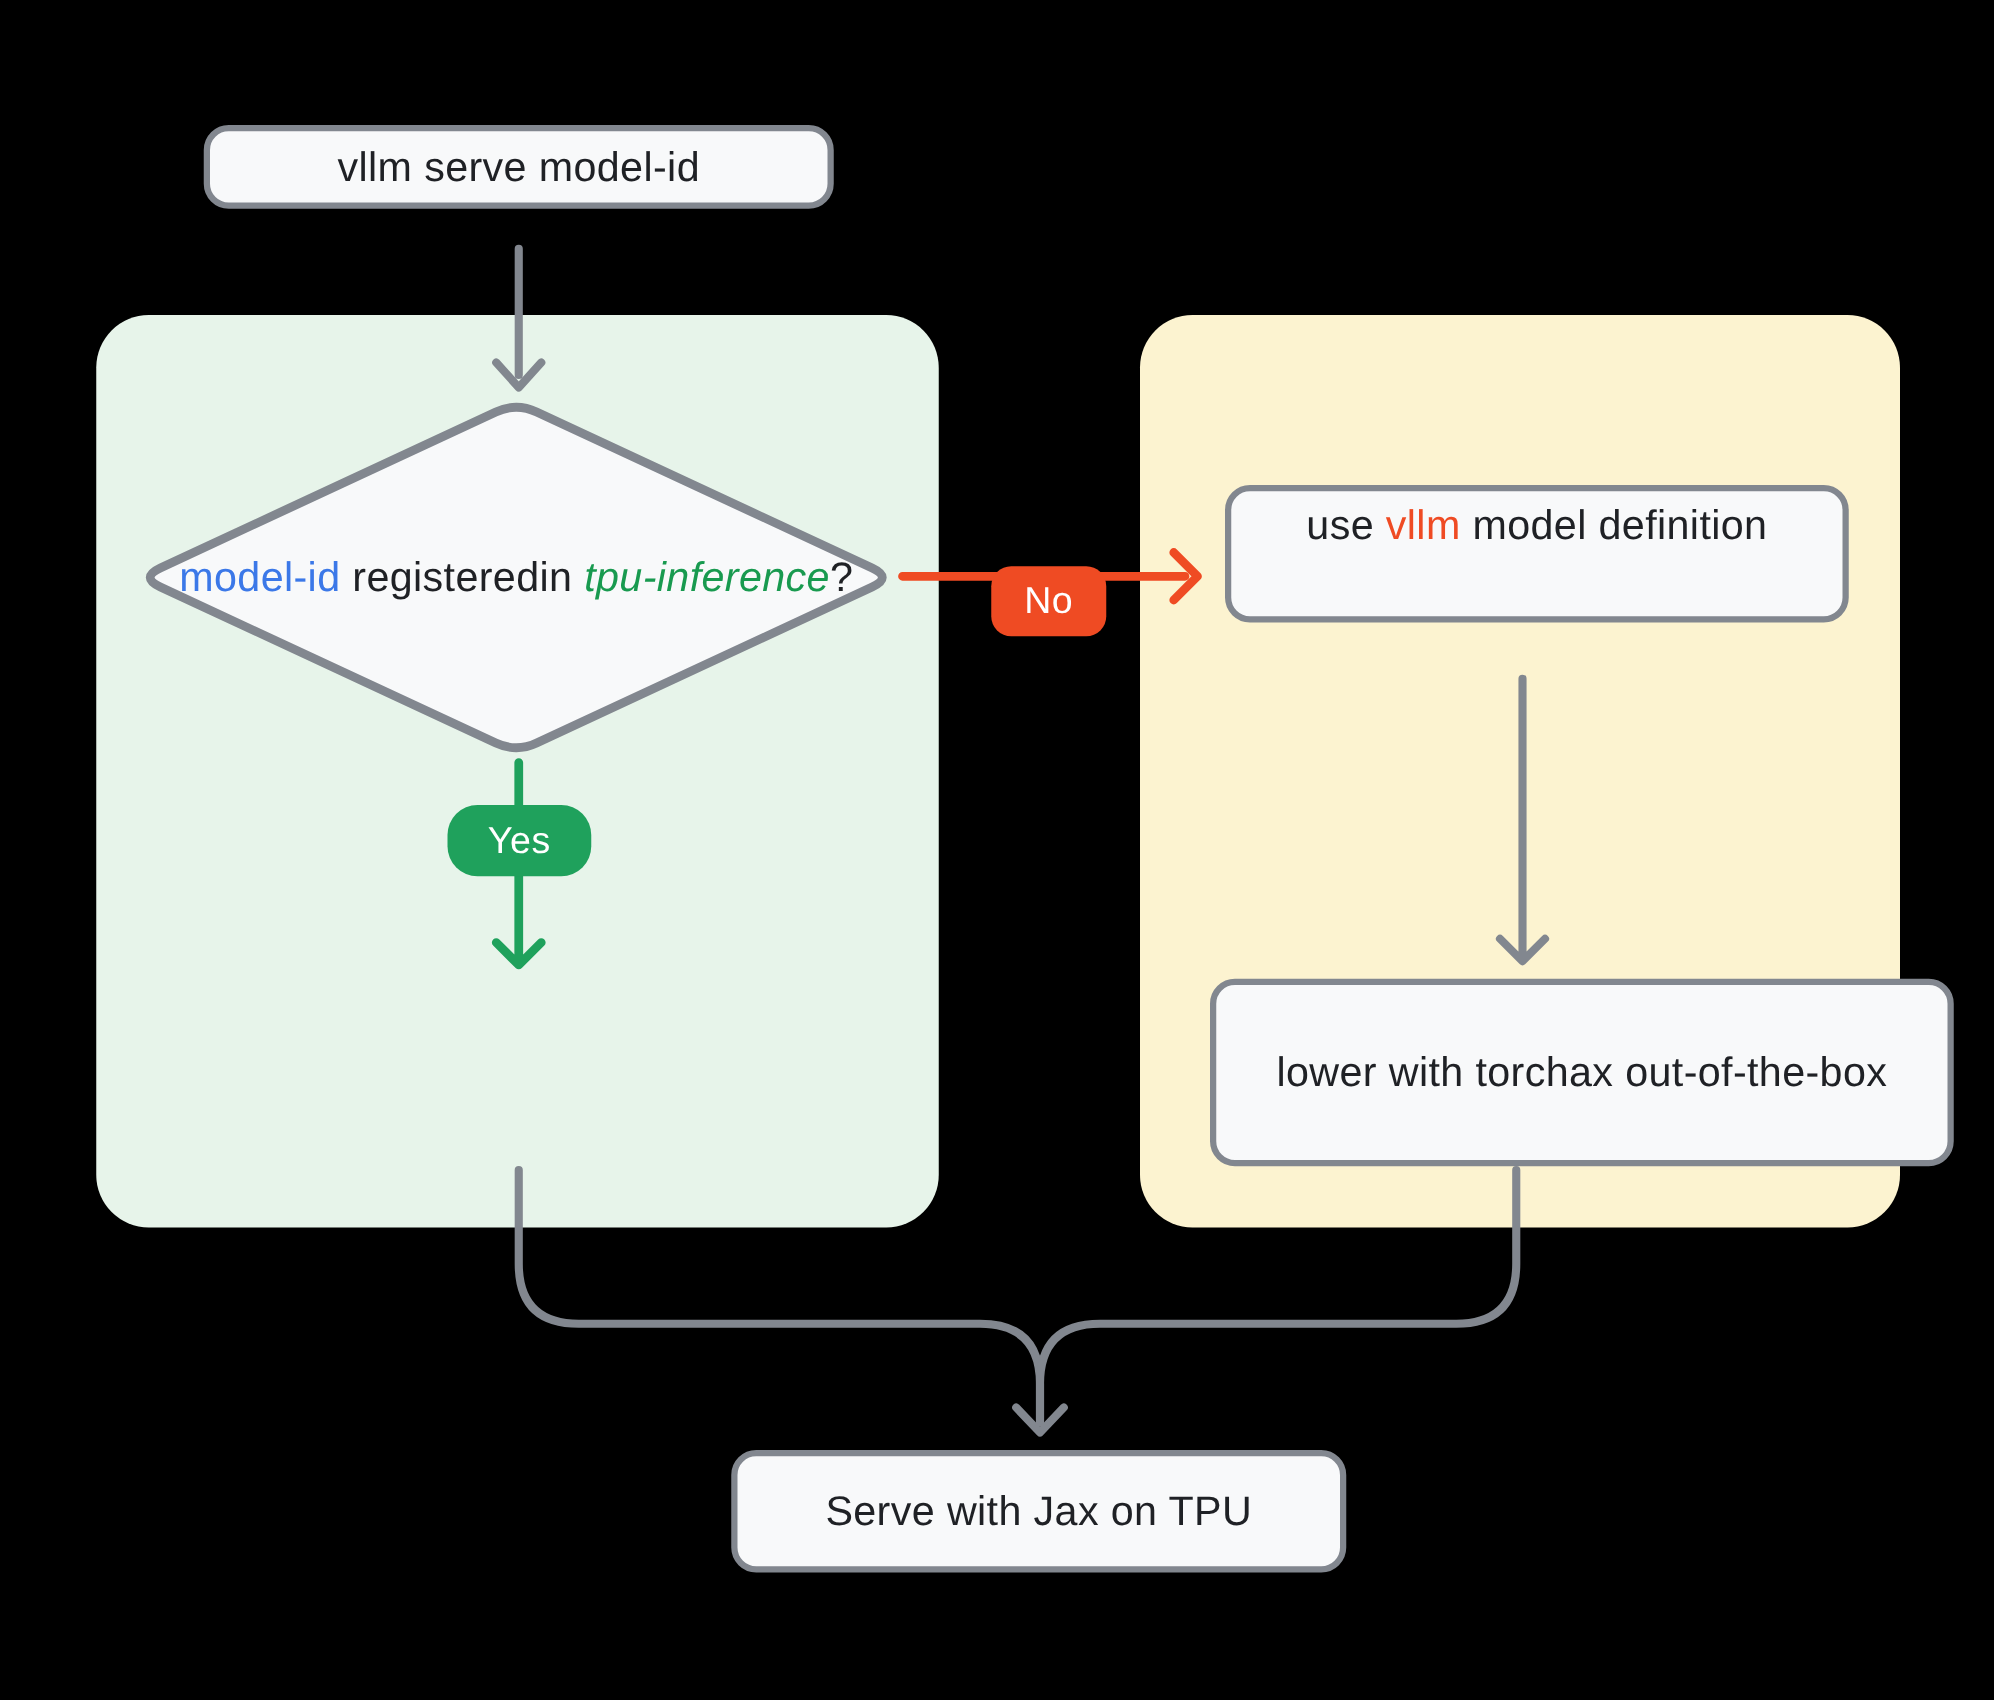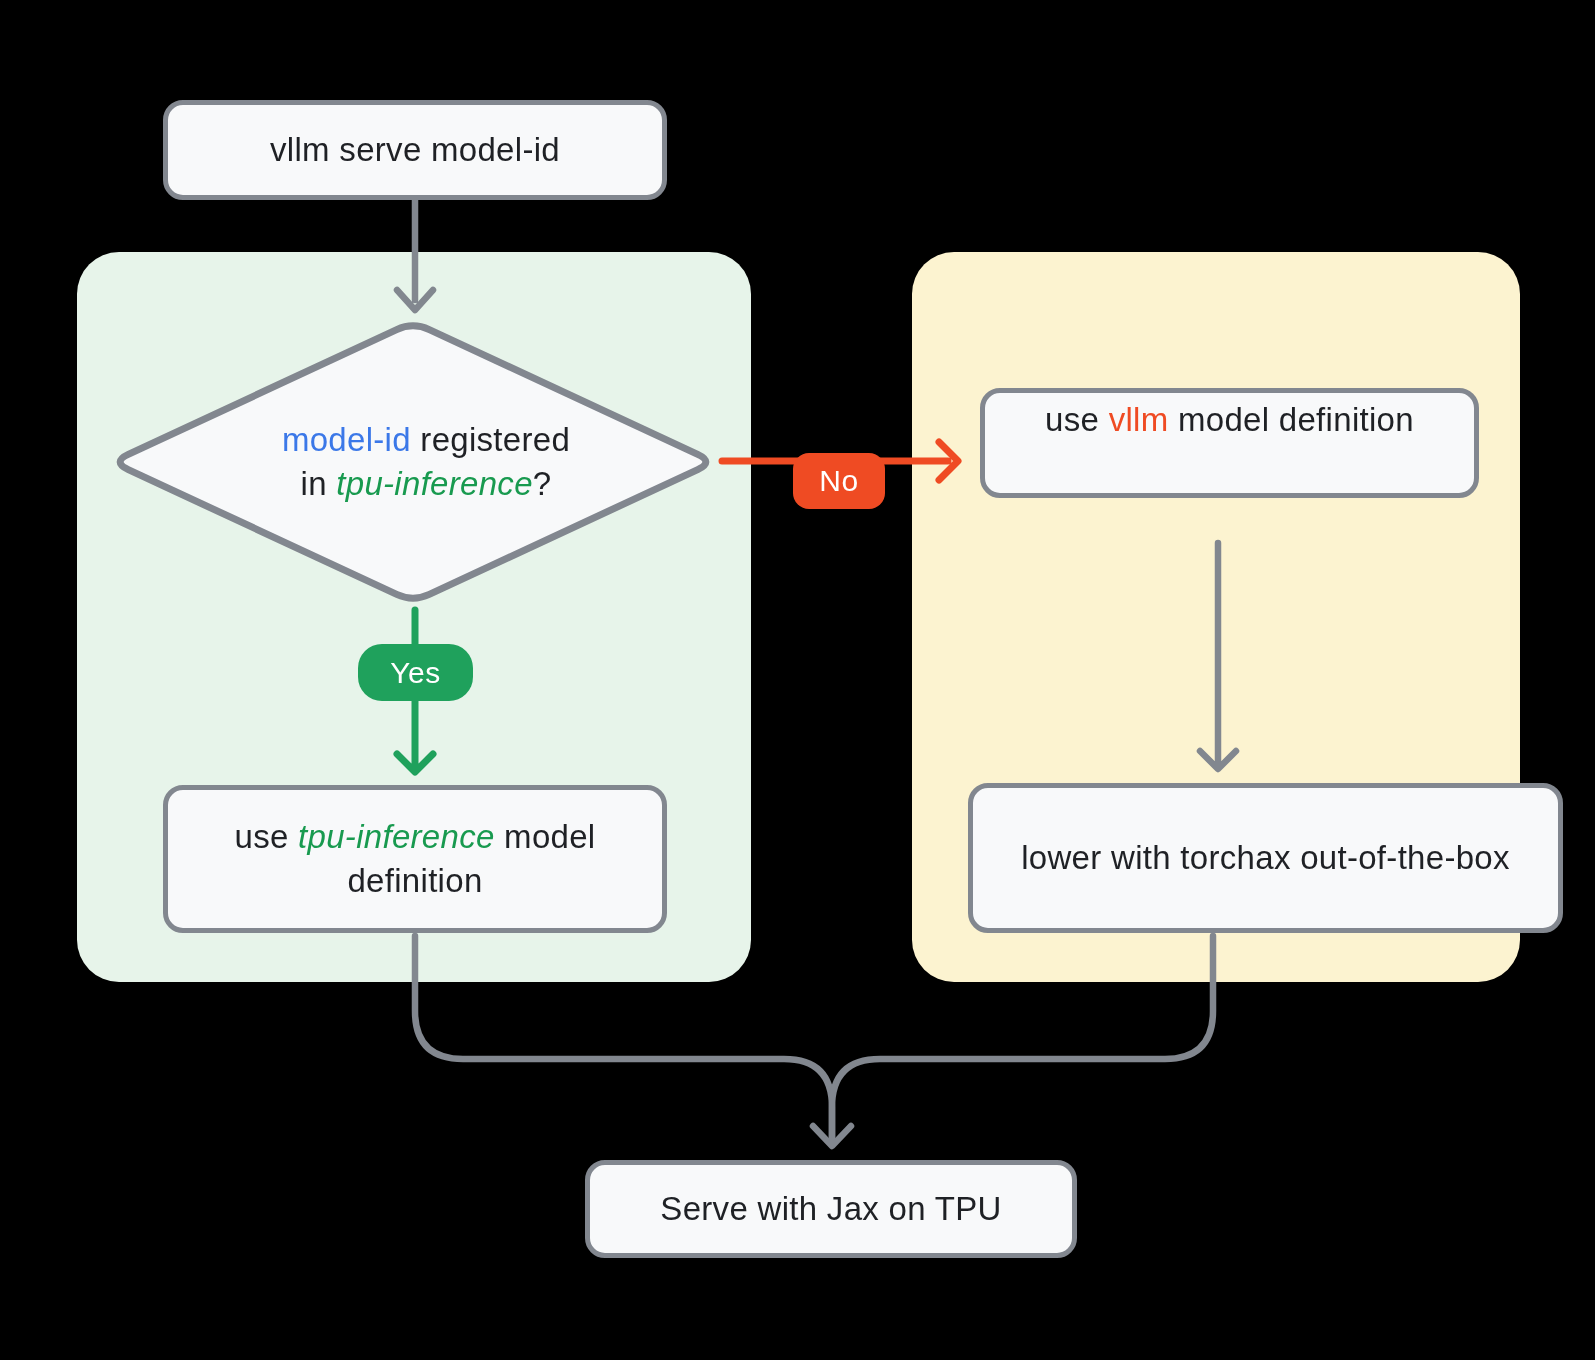--- a/index.html
+++ b/index.html
@@ -21,28 +21,28 @@
   .edge{fill:none;stroke:var(--arrow-gray);stroke-width:6.5;stroke-linecap:round;stroke-linejoin:round;}
   .edge.orange{stroke:var(--orange);stroke-width:7;}
   .edge.green{stroke:var(--green);stroke-width:7;}
   .diamond-shape{fill:var(--node-fill);stroke:var(--node-border);stroke-width:7;stroke-linejoin:round;}
   .node{
     position:absolute;display:flex;align-items:center;justify-content:center;
     background:var(--node-fill);border:5px solid var(--node-border);border-radius:20px;
     box-sizing:border-box;text-align:center;font-size:33px;font-weight:500;
     letter-spacing:.3px;line-height:44px;padding:0 22px;
   }
-  .node.start{left:163px;top:100px;width:504px;height:100px;}
+  .node.start{left:163px;top:100px;width:504px;height:67px;}
   .node.tpu{left:163px;top:785px;width:504px;height:148px;}
   .node.vllm{left:968px;top:388px;width:499px;height:110px;padding-bottom:46px;margin-left:12px;}
   .node.torchax{left:968px;top:783px;width:595px;height:150px;}
   .node.serve{left:585px;top:1160px;width:492px;height:98px;}
   .diamond-label{
-    position:absolute;left:126px;top:322px;width:600px;height:280px;
-    display:flex;flex-direction:column;align-items:center;justify-content:center;
+    position:absolute;left:113px;top:322px;width:600px;height:280px;
+    display:flex;align-items:center;justify-content:center;
     text-align:center;font-size:33px;font-weight:500;letter-spacing:.3px;line-height:44px;
   }
   .badge{
     position:absolute;display:flex;align-items:center;justify-content:center;
     color:#ffffff;font-size:30px;font-weight:500;letter-spacing:.5px;border-radius:16px;margin-top:20px;
   }
   .badge.yes{left:358px;top:624px;width:115px;height:57px;background:var(--green);border-radius:24px;}
   .badge.no{left:793px;top:433px;width:92px;height:56px;background:var(--orange);}
   .blue{color:var(--blue);}
   .green-t{color:var(--green-text);font-style:italic;}
@@ -86,23 +86,20 @@
   </div>
 
   <div class="badge no">
     <span>No</span>
   </div>
 
   <div class="badge yes">
     <span>Yes</span>
   </div>
 
-  <div class="node tpu">
-    <span><span>use </span><span class="green-t">tpu-inference</span><span> model definition</span></span>
-  </div>
 
   <div class="node vllm">
     <span><span>use </span><span class="orange-t">vllm</span><span> model definition</span></span>
   </div>
 
   <div class="node torchax">
     <span>lower with torchax out-of-the-box</span>
   </div>
 
   <div class="node serve">

